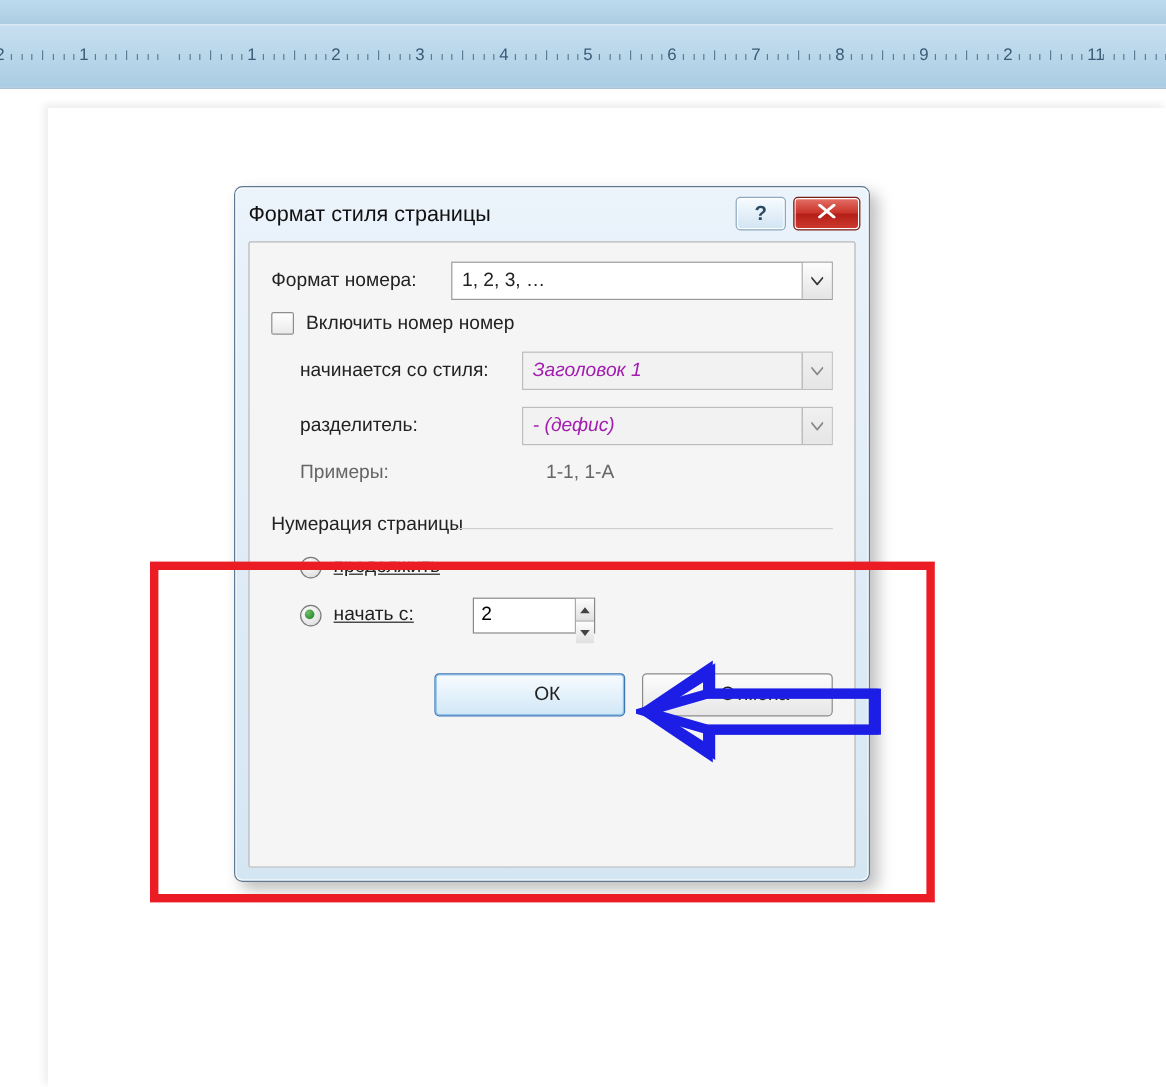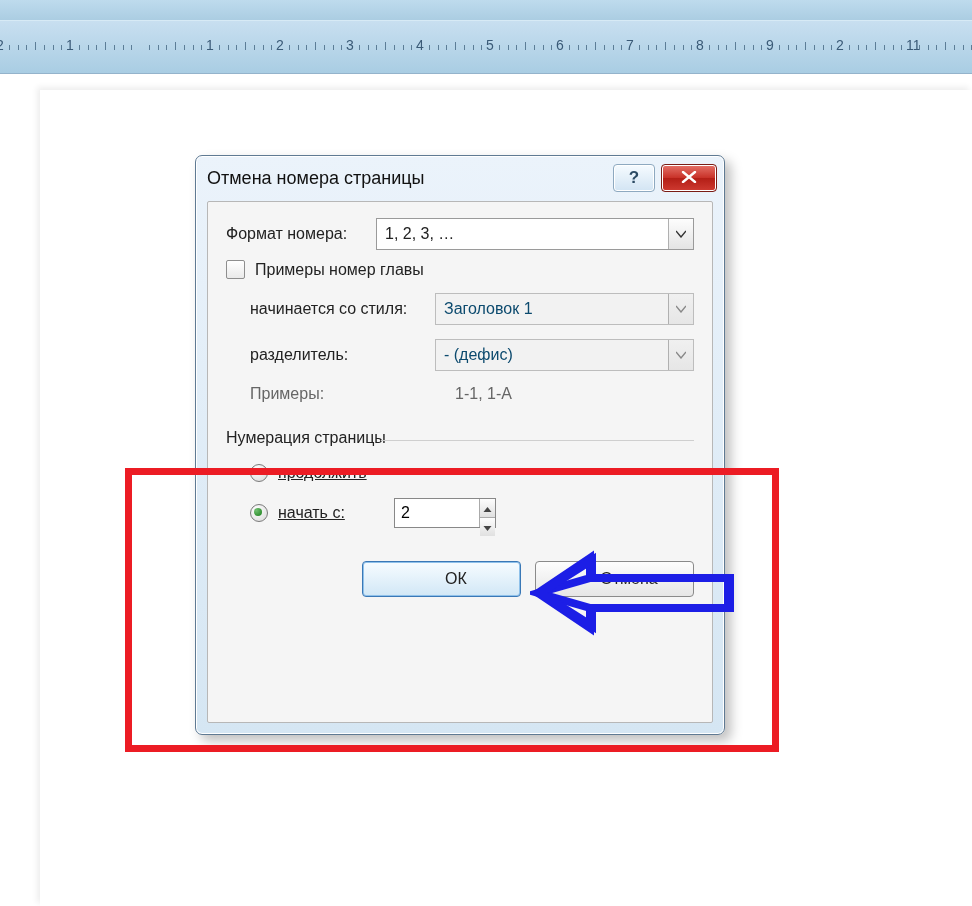--- a/index.html
+++ b/index.html
@@ -155,22 +155,23 @@
   height: 30px;
   background: #fff;
   border: 1px solid #9a9a9a;
   display: flex;
   align-items: center;
   justify-content: space-between;
   padding-left: 8px;
 }
 .select.disabled {
   background: #f2f2f2;
-  color: #0c4a6e;
+  color: #a21caf;
   border-color: #bdbdbd;
+  font-style: italic;
 }
 .sel-btn {
   width: 24px;
   height: 100%;
   border-left: 1px solid #b0b0b0;
   display:flex; align-items:center; justify-content:center;
   background: linear-gradient(#fdfdfd,#e4e4e4);
 }
 .sel-btn.disabled { background: linear-gradient(#f0f0f0,#e6e6e6); }
 .sel-btn svg { width: 10px; height: 8px; }
@@ -457,21 +458,21 @@
         </div>
     </div>
   </div>
 
   <div class="page"></div>
 
   <div class="dialog">
     <div class="dlg-border"></div>
 
     <div class="titlebar">
-      <div class="title">Отмена номера страницы</div>
+      <div class="title">Формат стиля страницы</div>
       <div class="title-btn title-help">
         <span>?</span>
       </div>
       <div class="title-btn title-close">
         <span>
           <svg viewBox="0 0 16 12">
               <path d="M2 1 L14 11 M14 1 L2 11" stroke="#fff" stroke-width="2.4" stroke-linecap="round"></path>
             </svg>
         </span>
       </div>
@@ -486,21 +487,21 @@
           <div class="sel-btn">
             <svg viewBox="0 0 10 8">
                 <path d="M0 1 L5 7 L10 1" fill="none" stroke="#333" stroke-width="1.4"></path>
               </svg>
           </div>
         </div>
       </div>
 
       <div class="checkbox-row">
         <div class="checkbox"></div>
-        <div>Примеры номер главы</div>
+        <div>Включить номер номер</div>
       </div>
 
       <div class="indent-block">
         <div class="row row-indent">
           <div class="lbl">начинается со стиля:</div>
           <div class="select disabled">
             <span>Заголовок 1</span>
             <div class="sel-btn disabled">
               <svg viewBox="0 0 10 8">
                   <path d="M0 1 L5 7 L10 1" fill="none" stroke="#888" stroke-width="1.4"></path>

